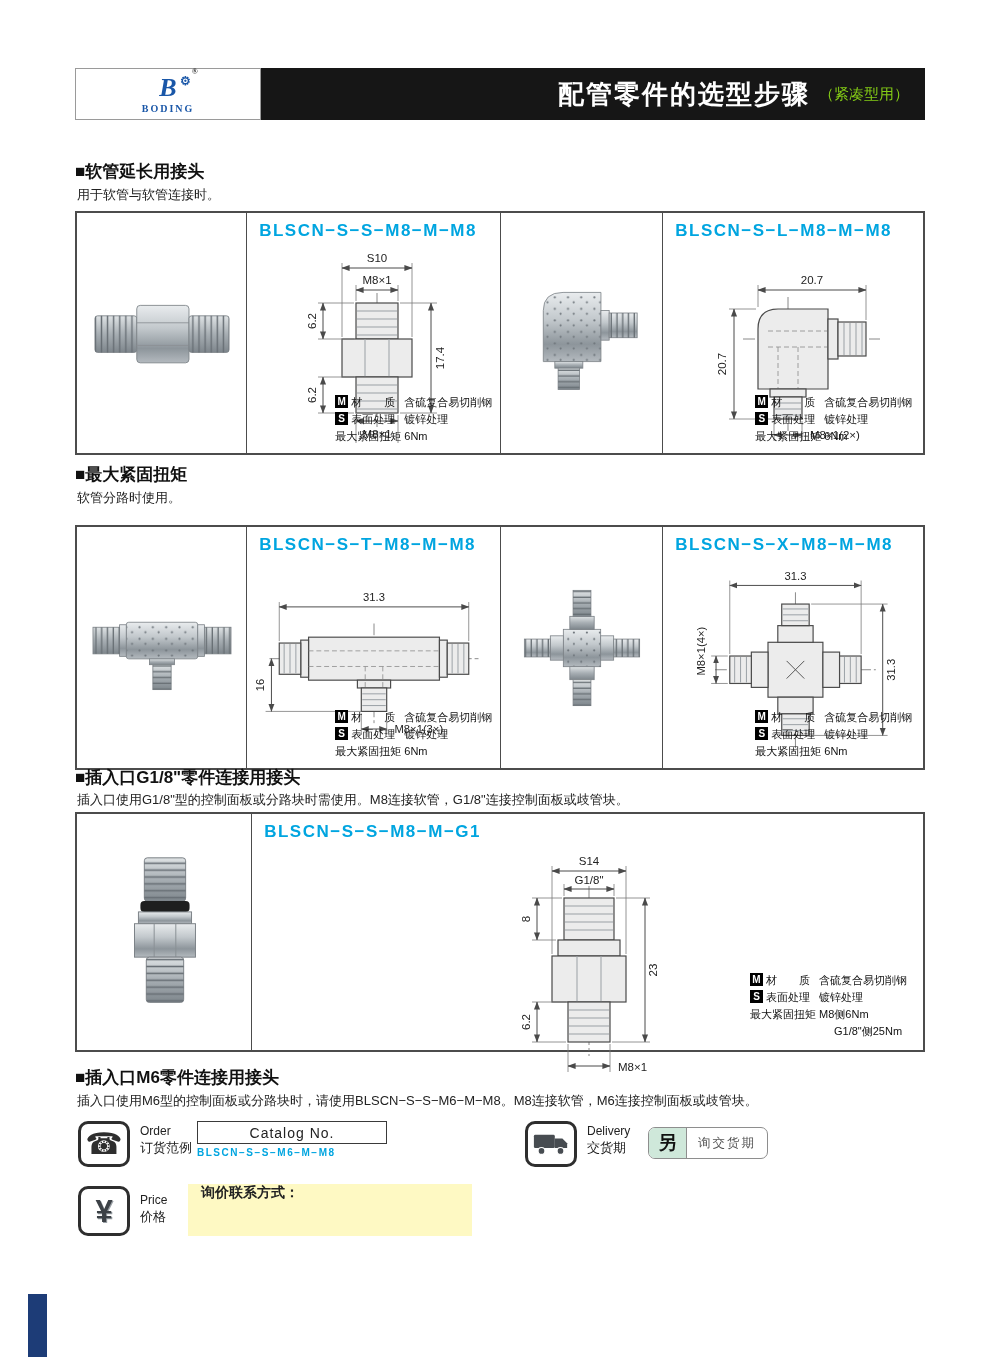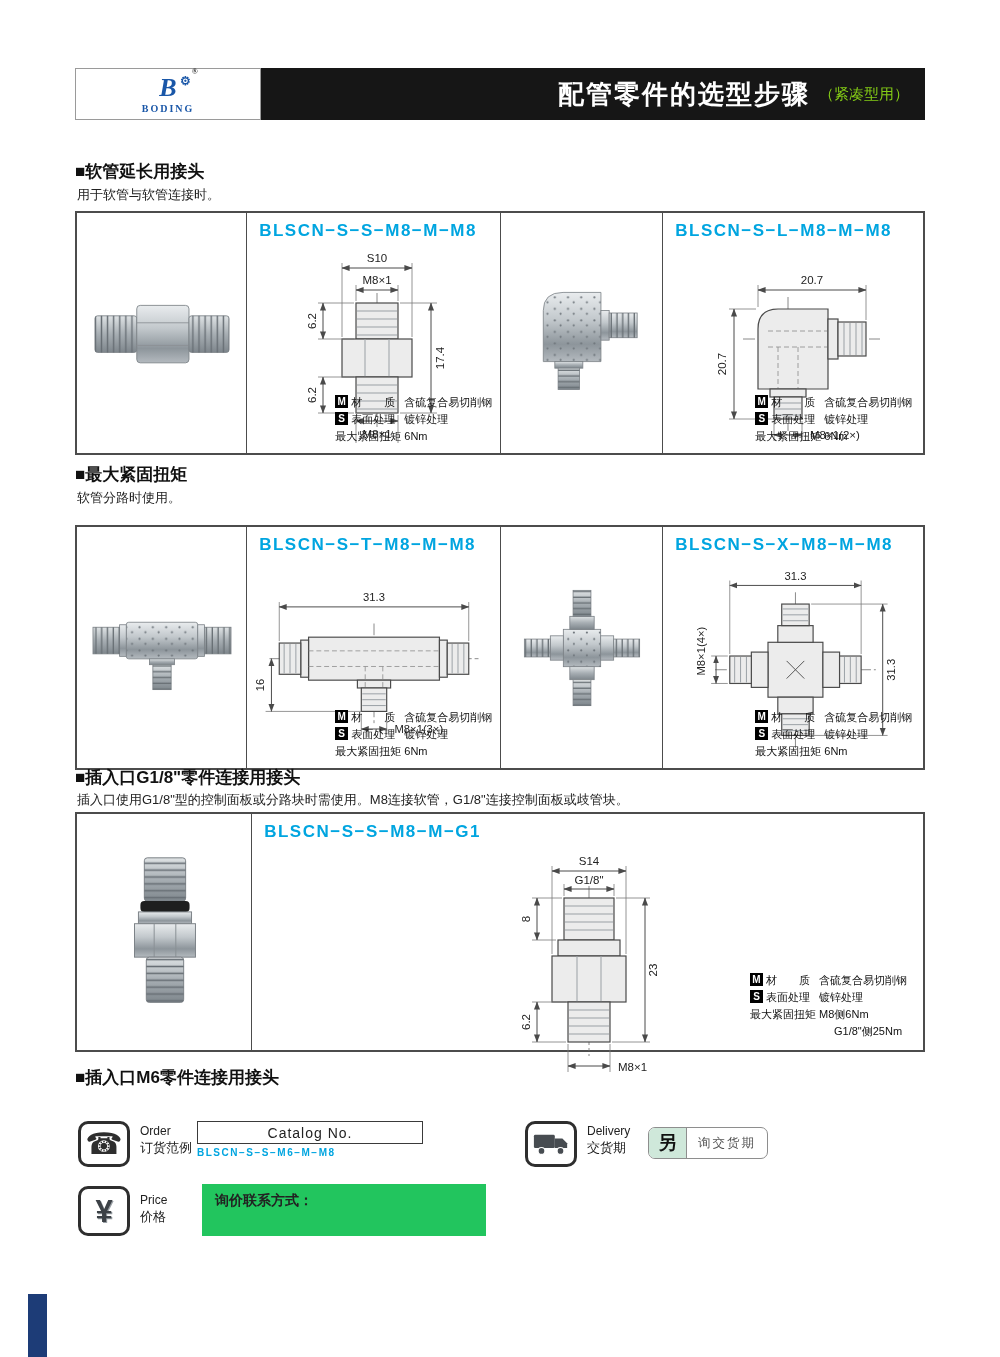--- a/index.html
+++ b/index.html
@@ -45,26 +45,26 @@
   .hid{stroke:#8a8a8a;stroke-width:0.8;stroke-dasharray:5 3}
   .dl{stroke:#555;stroke-width:1}
 
   
   .footer-icon{position:absolute;width:52px;height:46px;border:3px solid #2e2e2e;border-radius:10px;display:flex;align-items:center;justify-content:center;background:#fff}
   .phone-glyph{font-size:30px;color:#2e2e2e;line-height:1}
   .yen-glyph{font-size:31px;font-weight:bold;color:#3c4146;text-shadow:1px 1px 0 #9aa0a5;line-height:1}
   .flabels{position:absolute;line-height:1.3}
   .flabel-en{font-size:12px;color:#222}
   .flabel-zh{font-size:13px;color:#222}
-  .catalog-box{position:absolute;left:197px;top:1121px;width:226px;height:23px;border:1.5px solid #3a3a3a;display:flex;align-items:center;justify-content:center;font-size:14px;color:#222;letter-spacing:1px}
+  .catalog-box{position:absolute;left:197px;top:1121px;width:190px;height:23px;border:1.5px solid #3a3a3a;display:flex;align-items:center;justify-content:center;font-size:14px;color:#222;letter-spacing:1px}
   .order-code{position:absolute;left:197px;top:1147px;font-size:10px;font-weight:bold;color:#00A5E0;letter-spacing:1.5px}
   .badge{position:absolute;left:648px;top:1127px;height:32px;border:1.2px solid #8e8e8e;border-radius:7px;display:flex;overflow:hidden;background:#fff}
   .badge-left{width:38px;background:#cfe8da;border-right:1.2px solid #8e8e8e;display:flex;align-items:center;justify-content:center;font-size:19px;font-weight:bold;color:#111}
   .badge-right{display:flex;align-items:center;padding:0 11px;font-size:12.5px;color:#555;letter-spacing:2px}
-  .price-box{position:absolute;left:202px;top:1184px;width:284px;height:52px;background:#22c55e;padding:8px 13px;font-size:14px;font-weight:bold;color:#222}
+  .price-box{position:absolute;left:188px;top:1184px;width:284px;height:52px;background:#fef9c3;padding:0 13px;font-size:14px;font-weight:bold;color:#222}
   .edge-tab{position:absolute;left:28px;top:1294px;width:19px;height:63px;background:#1d3c77}
 </style>
 </head>
 <body>
 
 <svg width="0" height="0" style="position:absolute" aria-hidden="true">
 <defs>
 <marker id="ah" viewBox="0 0 10 10" refX="9.5" refY="5" markerWidth="8" markerHeight="8" orient="auto-start-reverse">
         <path d="M0,1.2 L10,5 L0,8.8 z" fill="#4a4a4a"></path>
       </marker>
@@ -414,20 +414,21 @@
       <div class="notes" style="right:16px;bottom:10px">
         <div><span class="nicon">M</span><span class="nlabel">材　　质</span><span>含硫复合易切削钢</span></div>
         <div><span class="nicon">S</span><span class="nlabel">表面处理</span><span>镀锌处理</span></div>
         <div>最大紧固扭矩 M8侧6Nm</div>
         <div class="torque2">G1/8"侧25Nm</div>
       </div>
     </div>
   </div>
 
   <div class="sec-title" style="top:1066px">■插入口M6零件连接用接头</div>
+  <div class="sec-sub" style="top:1092px">插入口使用M6型的控制面板或分路块时，请使用BLSCN−S−S−M6−M−M8。M8连接软管，M6连接控制面板或歧管块。</div>
 
   <div class="footer-icon" style="left:78px;top:1121px">
     <span class="phone-glyph">☎</span>
   </div>
   <div class="flabels" style="left:140px;top:1124px">
     <div class="flabel-en">Order</div>
     <div class="flabel-zh">订货范例</div>
   </div>
   <div class="catalog-box">Catalog  No.</div>
   <div class="order-code">BLSCN−S−S−M6−M−M8</div>

